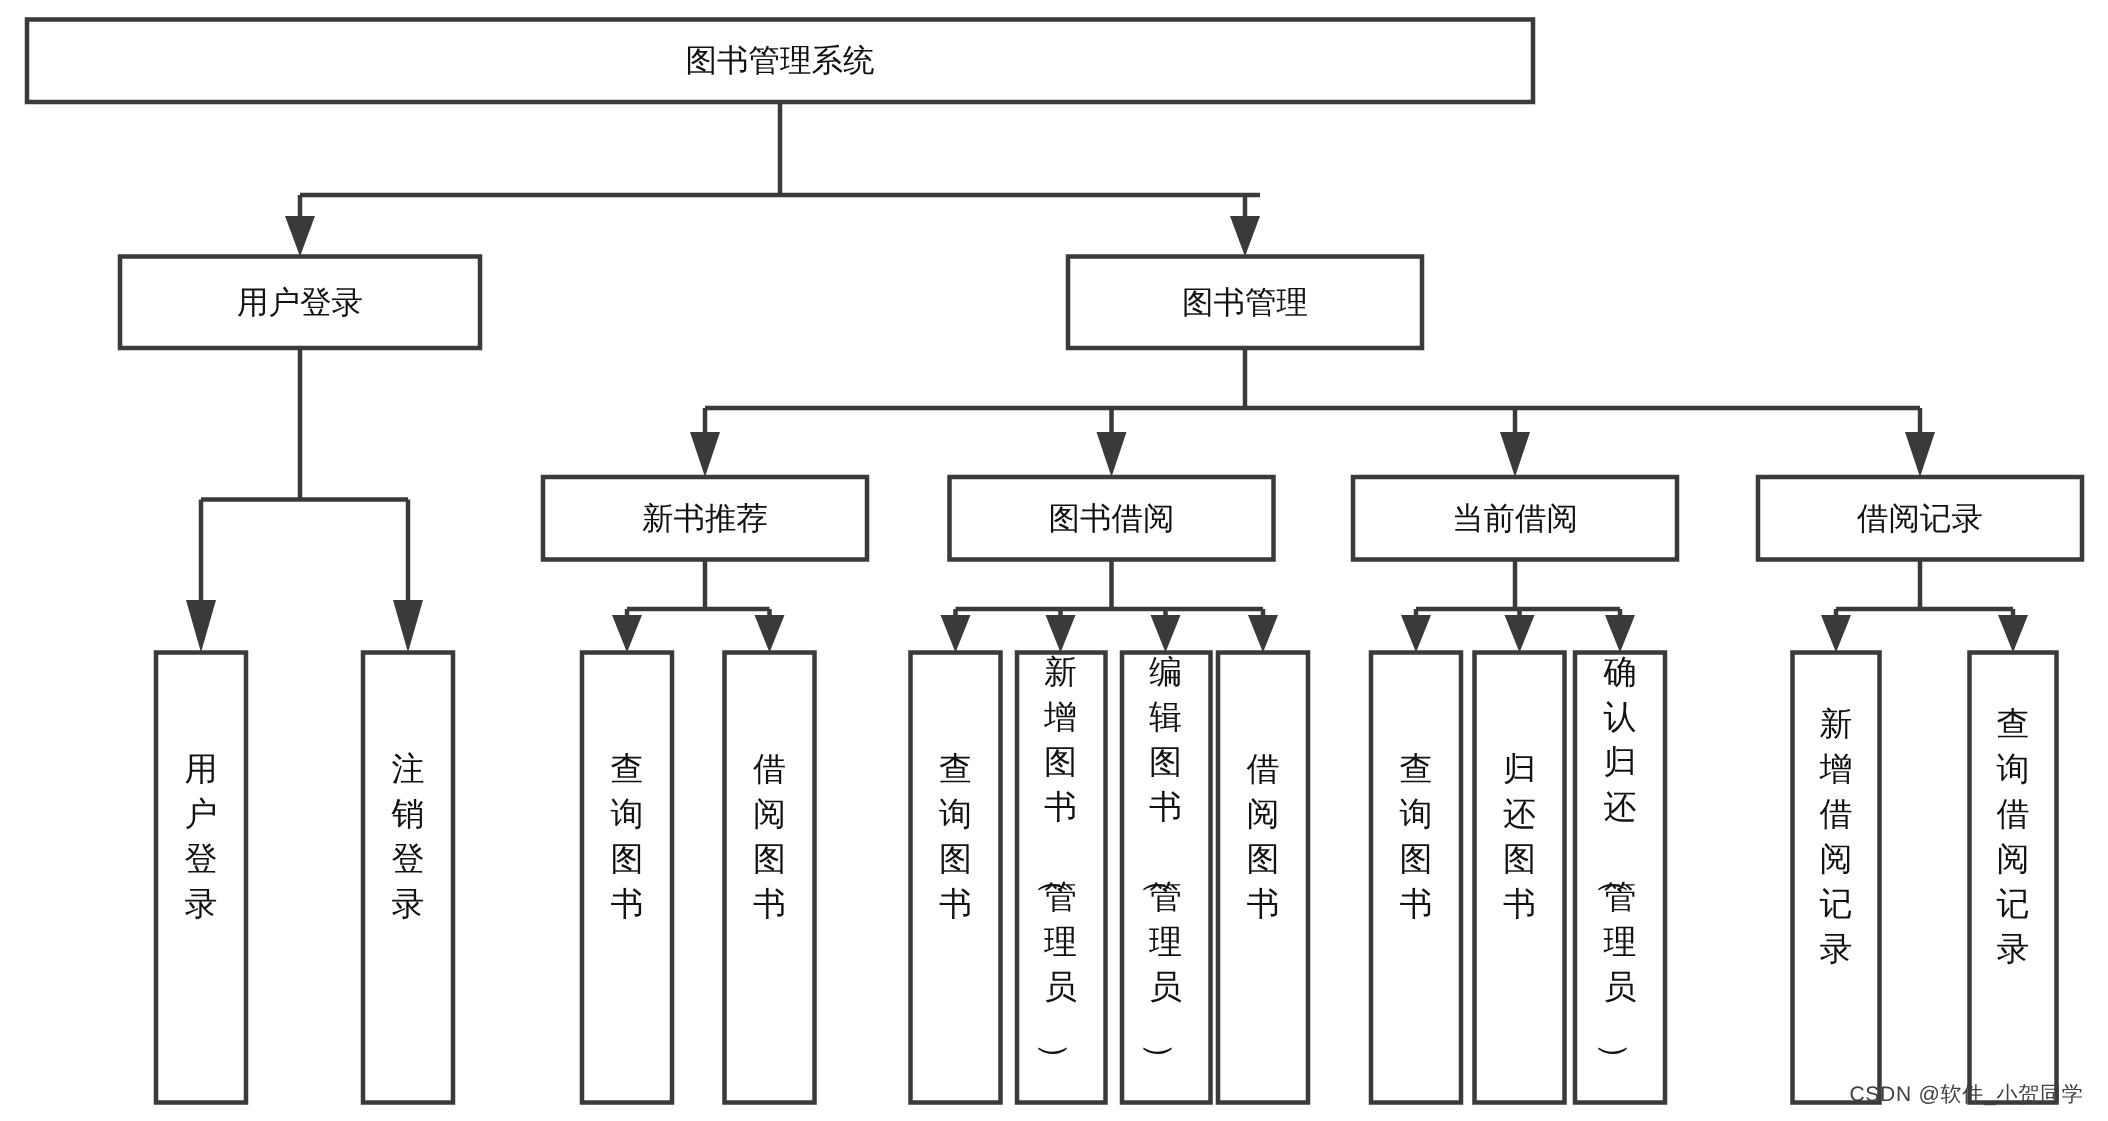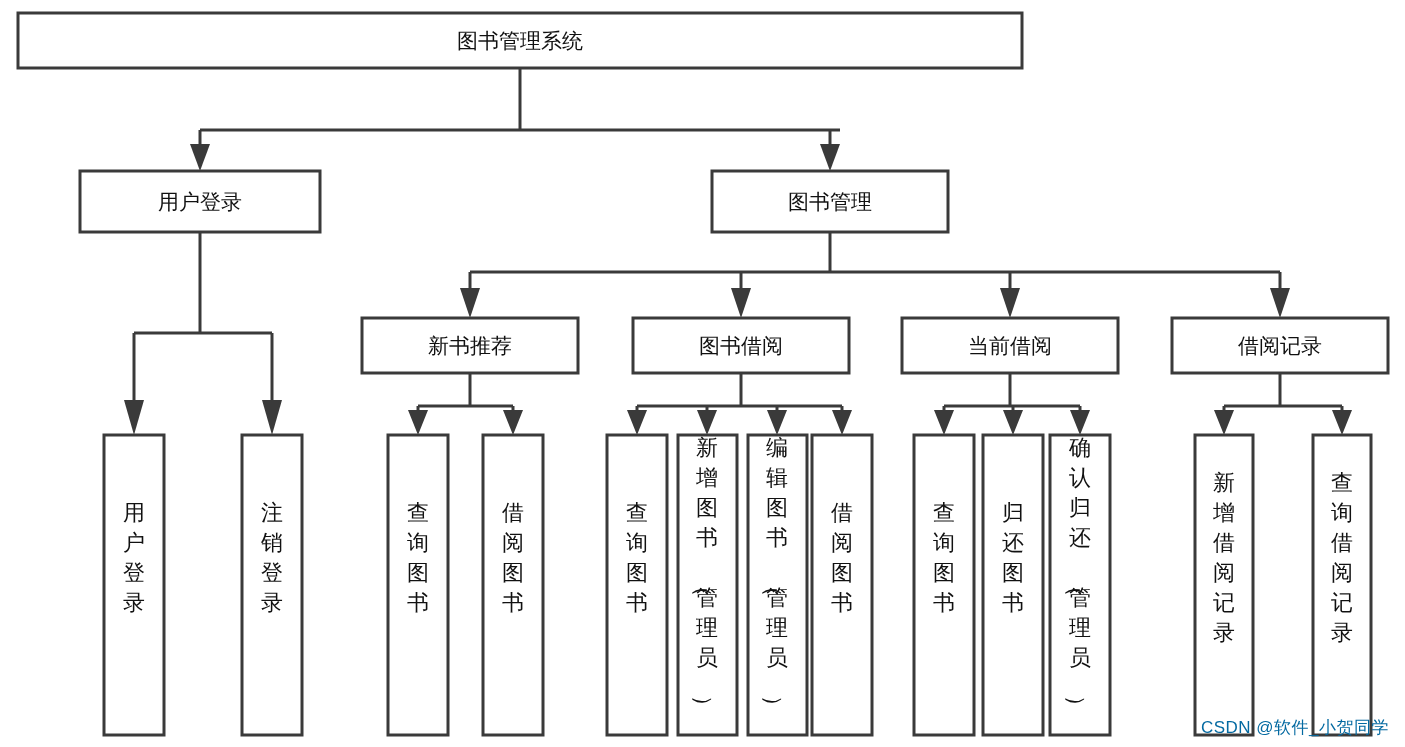--- a/index.html
+++ b/index.html
@@ -52,22 +52,22 @@
     font-family: "Liberation Sans", "DejaVu Sans", sans-serif;
     font-size: 22px;
     fill: #111111;
     text-anchor: middle;
   }
   .watermark {
     position: absolute;
     right: 16px;
     bottom: 8px;
     font-family: "Liberation Sans", "DejaVu Sans", sans-serif;
-    font-size: 17px;
-    color: #0369a1;
+    font-size: 14px;
+    color: #404040;
     letter-spacing: 0.5px;
     white-space: nowrap;
     pointer-events: none;
   }
 </style>
 </head>
 <body>
 
 <div id="diagram-root">
 

